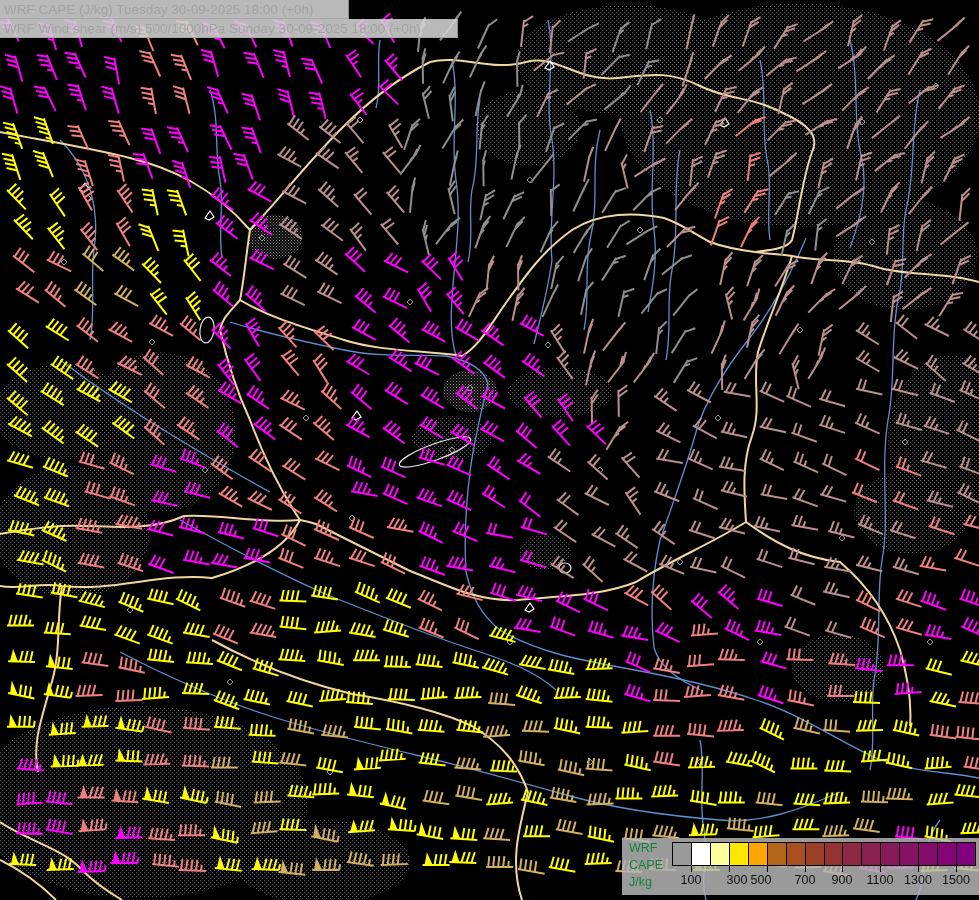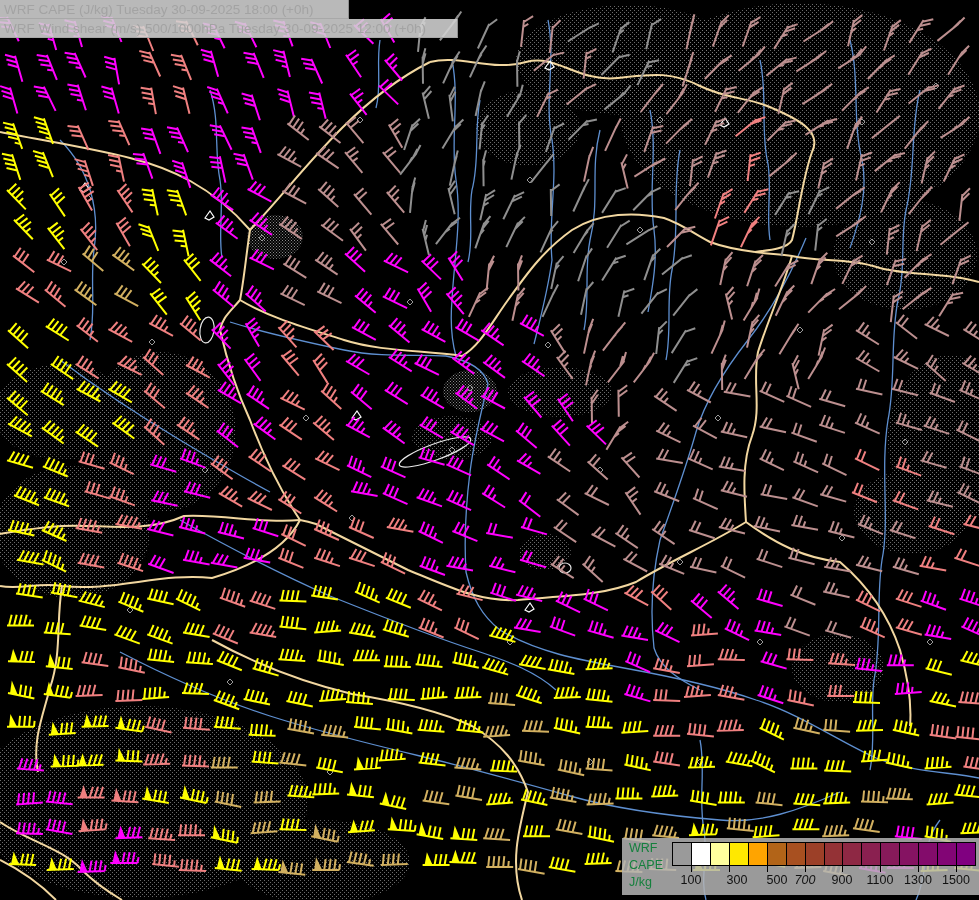--- a/index.html
+++ b/index.html
@@ -919,21 +919,21 @@
       <path d="M859.0,868.0 L885.6,872.7 M861.0,868.3 L862.5,857.5 M865.9,869.2 L867.4,858.3 M870.8,870.1 L872.3,859.2 M875.7,871.0 L877.3,860.1 M880.7,871.8 L881.5,865.9" fill="none" stroke="#ff00ff" stroke-width="2"></path>
       <path d="M886.8,868.0 L913.8,868.0 M888.8,868.0 L892.2,857.5 M893.8,868.0 L897.2,857.5 M898.8,868.0 L902.2,857.5 M903.8,868.0 L907.2,857.5" fill="none" stroke="#ff00ff" stroke-width="2"></path>
       <path d="M920.6,871.0 L947.6,870.1 M922.6,870.9 L923.7,860.0 M927.6,870.8 L928.7,859.8 M932.6,870.6 L933.7,859.6 M937.6,870.4 L938.7,859.5" fill="none" stroke="#ffff00" stroke-width="2"></path>
       <path d="M954.4,868.0 L981.3,870.8 M956.4,868.2 L957.5,857.3 M961.4,868.7 L962.5,857.8 M966.3,869.3 L967.5,858.3 M971.3,869.8 L972.5,858.8" fill="none" stroke="#ffff00" stroke-width="2"></path>
     </svg>
 
   <div class="title-bar" id="title-bar-1">
     <span>WRF CAPE (J/kg) Tuesday 30-09-2025 18:00 (+0h)</span>
   </div>
   <div class="title-bar" id="title-bar-2">
-    <span>WRF Wind shear (m/s) 500/1000hPa Tuesday 30-09-2025 12:00 (+0h)</span>
+    <span>WRF Wind shear (m/s) 500/1000hPa Sunday 30-09-2025 18:00 (+0h)</span>
   </div>
 
   <div id="legend-panel">
     <div id="legend-labels">
       <div>WRF</div>
       <div>CAPE</div>
       <div>J/kg</div>
     </div>
     <div id="legend-strip">
         <div class="legend-box" style="left: 50px; width: 20px; background: transparent;"></div>
@@ -950,23 +950,23 @@
         <div class="legend-box" style="left: 258px; width: 20px; background: rgb(135, 26, 90);"></div>
         <div class="legend-box" style="left: 277px; width: 20px; background: rgb(133, 19, 98);"></div>
         <div class="legend-box" style="left: 296px; width: 20px; background: rgb(131, 12, 107);"></div>
         <div class="legend-box" style="left: 315px; width: 20px; background: rgb(130, 5, 117);"></div>
         <div class="legend-box" style="left: 334px; width: 20px; background: rgb(128, 0, 128);"></div>
         <div class="legend-tick" style="left: 69px;"></div>
         <div class="legend-num" style="left: 69px;">100</div>
         <div class="legend-tick" style="left: 107px;"></div>
         <div class="legend-num" style="left: 107px; margin-left: 8px;">300</div>
         <div class="legend-tick" style="left: 145px;"></div>
-        <div class="legend-num" style="left: 155px;">500</div>
+        <div class="legend-num" style="left: 139px;">500</div>
         <div class="legend-tick" style="left: 183px;"></div>
-        <div class="legend-num" style="left: 183px; font-style: italic;">700</div>
+        <div class="legend-num" style="left: 183px;">700</div>
         <div class="legend-tick" style="left: 220px;"></div>
         <div class="legend-num" style="left: 220px;">900</div>
         <div class="legend-tick" style="left: 258px;"></div>
         <div class="legend-num" style="left: 258px;">1100</div>
         <div class="legend-tick" style="left: 296px;"></div>
         <div class="legend-num" style="left: 296px;">1300</div>
         <div class="legend-tick" style="left: 334px;"></div>
         <div class="legend-num" style="left: 334px;">1500</div>
       </div>
   </div>

